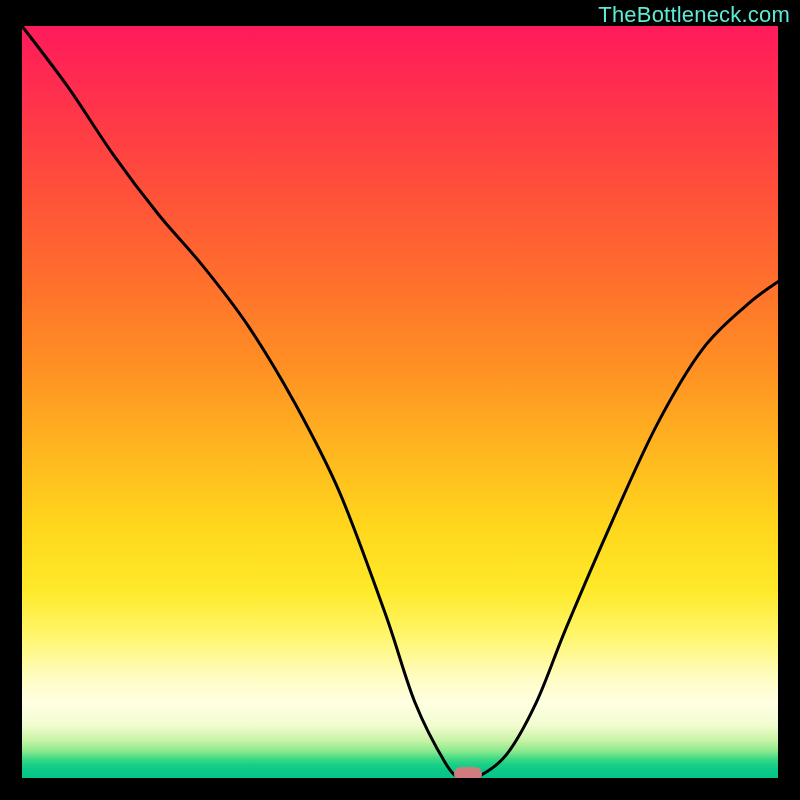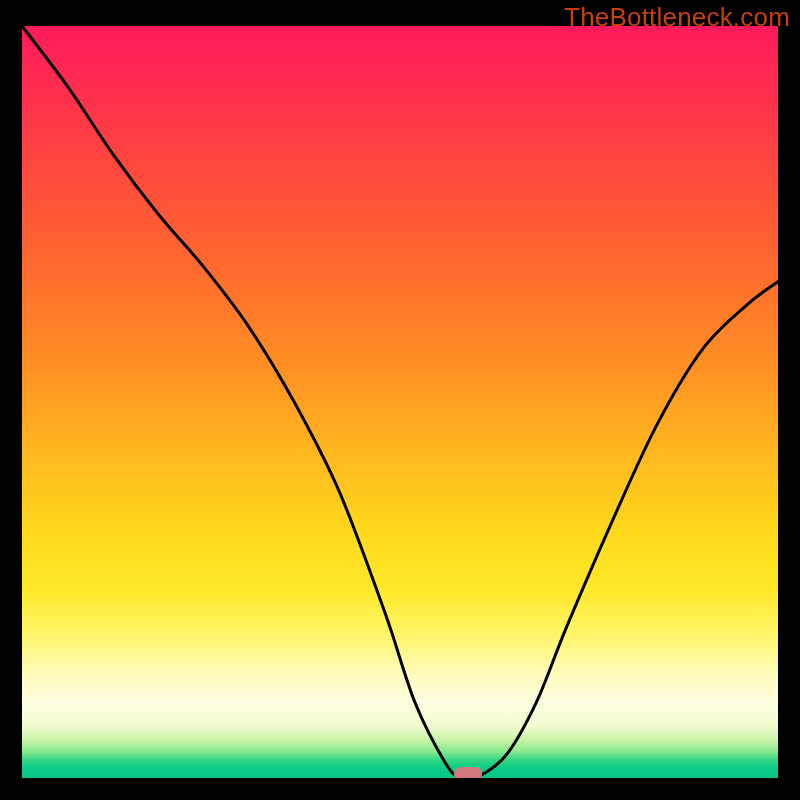--- a/index.html
+++ b/index.html
@@ -14,22 +14,22 @@
   .frame {
     position: relative;
     width: 800px;
     height: 800px;
     background: #000;
   }
   .watermark {
     position: absolute;
     top: 2px;
     right: 10px;
-    color: #c2410c;
-    font-size: 26px;
+    color: #5eead4;
+    font-size: 22px;
     font-weight: 400;
     letter-spacing: 0.2px;
     z-index: 5;
   }
   .plot-area {
     position: absolute;
     left: 22px;
     top: 26px;
     width: 756px;
     height: 752px;

